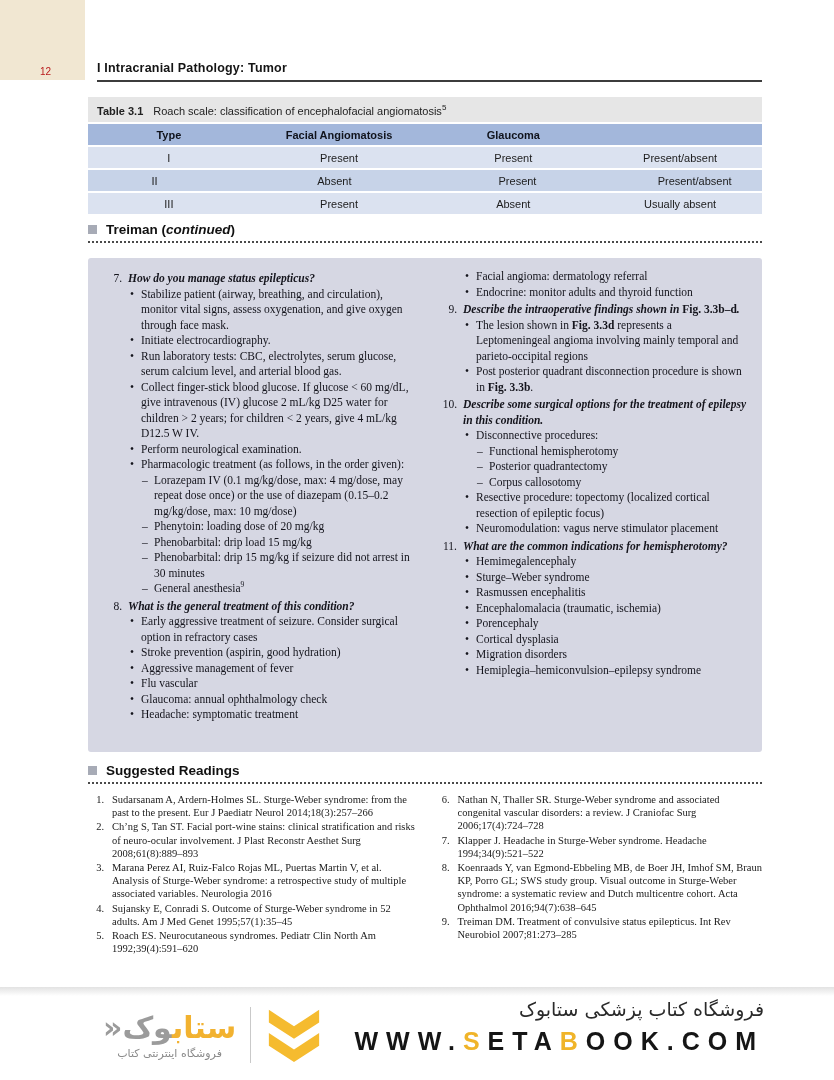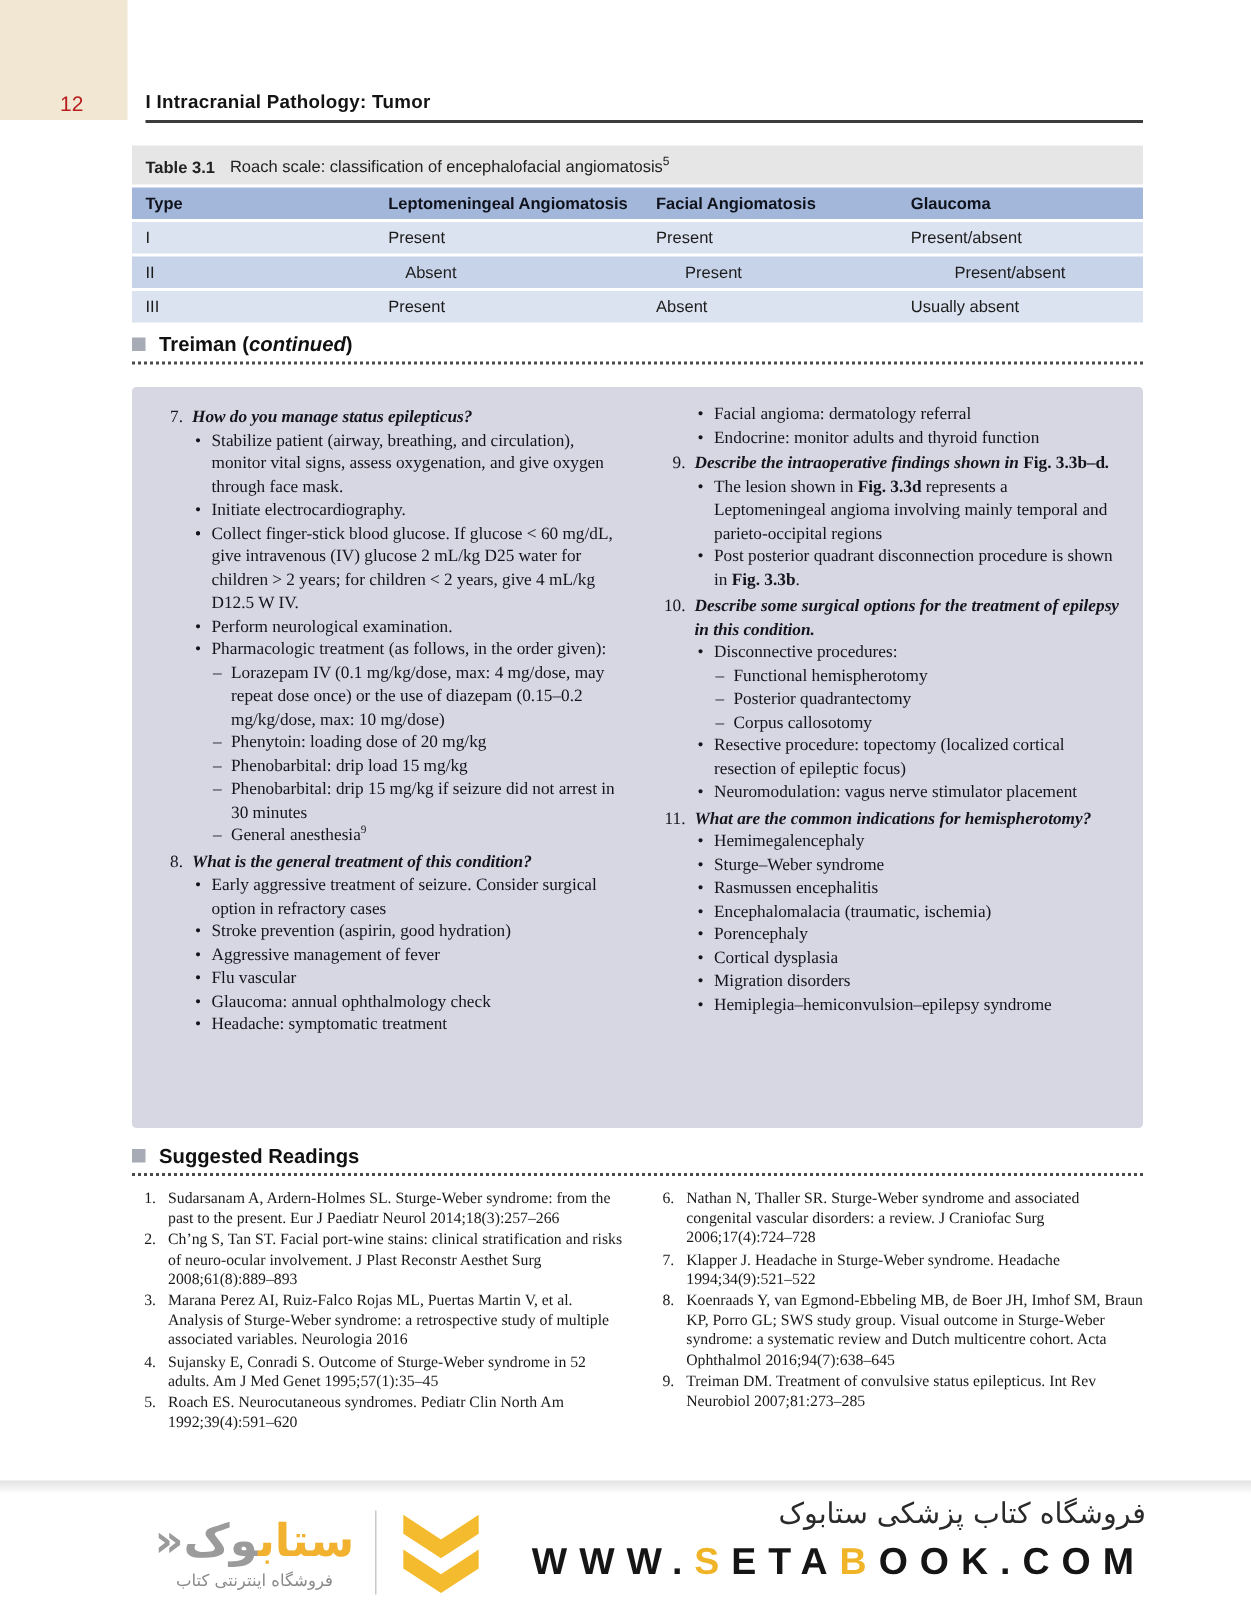--- a/index.html
+++ b/index.html
@@ -2,31 +2,31 @@
 <html><head>
 <meta charset="utf-8">
 <style>
   html,body{margin:0;padding:0;}
   body{
     width:834px;height:1080px;position:relative;background:#ffffff;
     font-family:"Liberation Sans",sans-serif;color:#1c1c1c;overflow:hidden;
   }
   
   .corner-block{position:absolute;left:0;top:0;width:85px;height:80px;background:#f1e7d2;}
-  .page-number{position:absolute;left:40px;bottom:3px;font-size:14px;font-weight:normal;color:#b91c1c;}
+  .page-number{position:absolute;left:40px;bottom:3px;font-size:10px;font-weight:normal;color:#b91c1c;}
   .running-head{position:absolute;left:97px;top:61px;font-size:12.5px;font-weight:bold;color:#141414;letter-spacing:.2px;}
   .head-rule{position:absolute;left:97px;top:80px;width:665px;height:2px;background:#3c3c3c;}
 
   
   .tbl{position:absolute;left:88px;top:97px;width:674px;font-size:11px;}
   .tbl-caption{background:#e6e6e6;padding:6px 9px 5px 9px;margin-bottom:2px;color:#222;}
   .tbl-caption b{margin-right:10px;}
   .tbl-caption sup{font-size:8px;}
   .trow{display:flex;margin-bottom:2px;}
-  .tcell{padding:5px 9px 4px 9px;box-sizing:border-box;}
+  .tcell{padding:5px 9px 4px 9px;box-sizing:border-box;text-align:center;}
   .tcell:nth-child(1){width:24%;}
   .tcell:nth-child(2){width:26.5%;}
   .tcell:nth-child(3){width:25.2%;}
   .tcell:nth-child(4){width:24.3%;}
   .thead{background:#a3b7db;}
   .thead .tcell{font-weight:bold;color:#10131c;}
   .trow.r0{background:#dbe2f0;}
   .trow.r1{background:#c7d3e8;gap:40px;}
 
   
@@ -89,21 +89,20 @@
 </div>
 <div class="running-head">I  Intracranial Pathology: Tumor</div>
 <div class="head-rule"></div>
 
 <div class="tbl">
   <div class="tbl-caption">
     <b>Table 3.1</b><span>Roach scale: classification of encephalofacial angiomatosis</span><sup>5</sup>
   </div>
   <div class="trow thead">
       <div class="tcell">Type</div>
-      <div class="tcell">Leptomeningeal Angiomatosis</div>
       <div class="tcell">Facial Angiomatosis</div>
       <div class="tcell">Glaucoma</div>
     </div>
   <div>
       <div class="trow r0">
         <div class="tcell">I</div>
         <div class="tcell">Present</div>
         <div class="tcell">Present</div>
         <div class="tcell">Present/absent</div>
       </div>
@@ -128,21 +127,21 @@
     <span><span>Treiman (</span><span class="ital">continued</span><span>)</span></span>
   </div>
   <div class="dotted"></div>
 </div>
 
 <div class="ans-box">
   <div class="ans-col">
       <div class="ans-item q"><span class="num">7.</span><span class="qtext">How do you manage status epilepticus?</span></div>
       <div class="ans-item b"><span class="marker">•</span><span class="txt">Stabilize patient (airway, breathing, and circulation), monitor vital signs, assess oxygenation, and give oxygen through face mask.</span></div>
       <div class="ans-item b"><span class="marker">•</span><span class="txt">Initiate electrocardiography.</span></div>
-      <div class="ans-item b"><span class="marker">•</span></div>
+      <div class="ans-item b"><span class="marker">•</span><span class="txt">Run laboratory tests: CBC, electrolytes, serum glucose, serum calcium level, and arterial blood gas.</span></div>
       <div class="ans-item b"><span class="marker">•</span><span class="txt">Collect finger-stick blood glucose. If glucose &lt; 60 mg/dL, give intravenous (IV) glucose 2 mL/kg D25 water for children &gt; 2 years; for children &lt; 2 years, give 4 mL/kg D12.5 W IV.</span></div>
       <div class="ans-item b"><span class="marker">•</span><span class="txt">Perform neurological examination.</span></div>
       <div class="ans-item b"><span class="marker">•</span><span class="txt">Pharmacologic treatment (as follows, in the order given):</span></div>
       <div class="ans-item d"><span class="marker">–</span><span class="txt">Lorazepam IV (0.1 mg/kg/dose, max: 4 mg/dose, may repeat dose once) or the use of diazepam (0.15–0.2 mg/kg/dose, max: 10 mg/dose)</span></div>
       <div class="ans-item d"><span class="marker">–</span><span class="txt">Phenytoin: loading dose of 20 mg/kg</span></div>
       <div class="ans-item d"><span class="marker">–</span><span class="txt">Phenobarbital: drip load 15 mg/kg</span></div>
       <div class="ans-item d"><span class="marker">–</span><span class="txt">Phenobarbital: drip 15 mg/kg if seizure did not arrest in 30 minutes</span></div>
       <div class="ans-item d"><span class="marker">–</span><span class="txt">General anesthesia<sup>9</sup></span></div>
       <div class="ans-item q"><span class="num">8.</span><span class="qtext">What is the general treatment of this condition?</span></div>
       <div class="ans-item b"><span class="marker">•</span><span class="txt">Early aggressive treatment of seizure. Consider surgical option in refractory cases</span></div>

